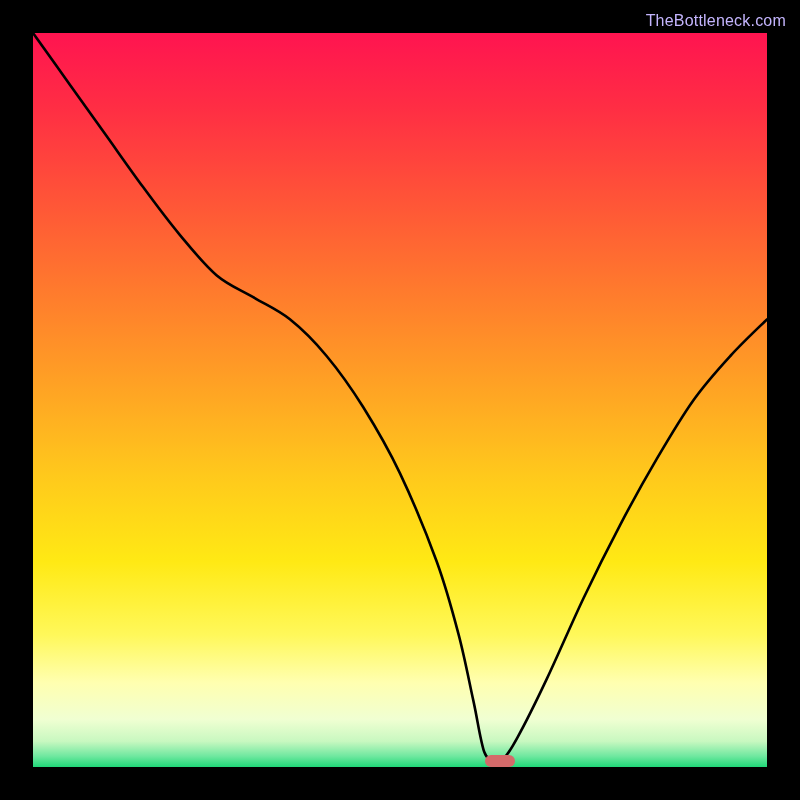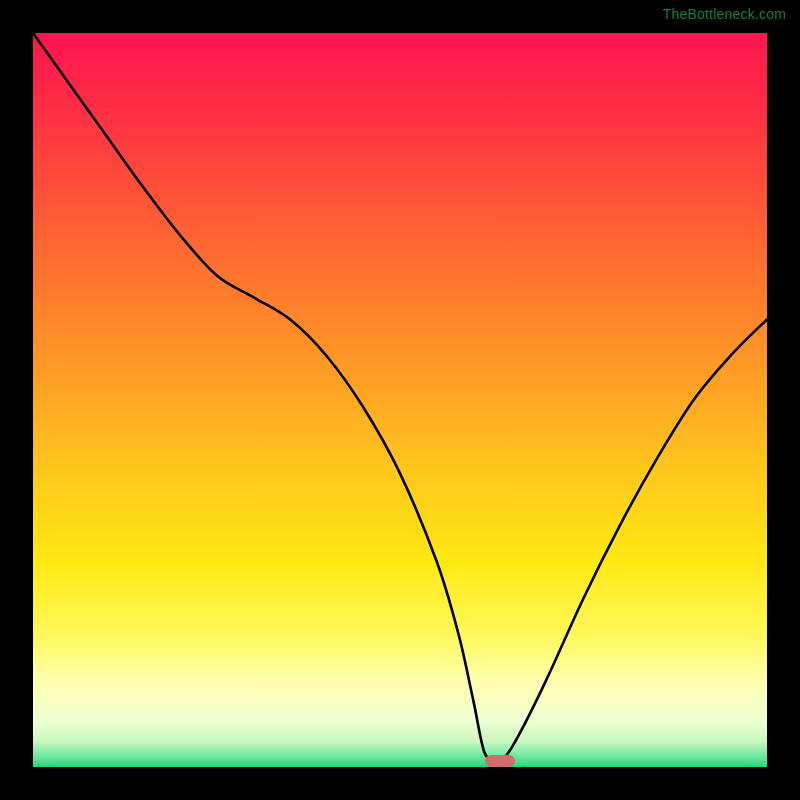--- a/index.html
+++ b/index.html
@@ -14,24 +14,24 @@
   .frame {
     position: absolute;
     left: 0;
     top: 0;
     width: 800px;
     height: 800px;
     background: #000;
   }
   .watermark {
     position: absolute;
-    top: 6px;
+    top: 12px;
     right: 14px;
-    color: #15803d;
-    font-size: 14px;
+    color: #c4b5fd;
+    font-size: 16px;
     font-weight: 500;
     letter-spacing: 0.2px;
   }
   .plot {
     position: absolute;
     left: 33px;
     top: 33px;
     width: 734px;
     height: 734px;
     overflow: hidden;

